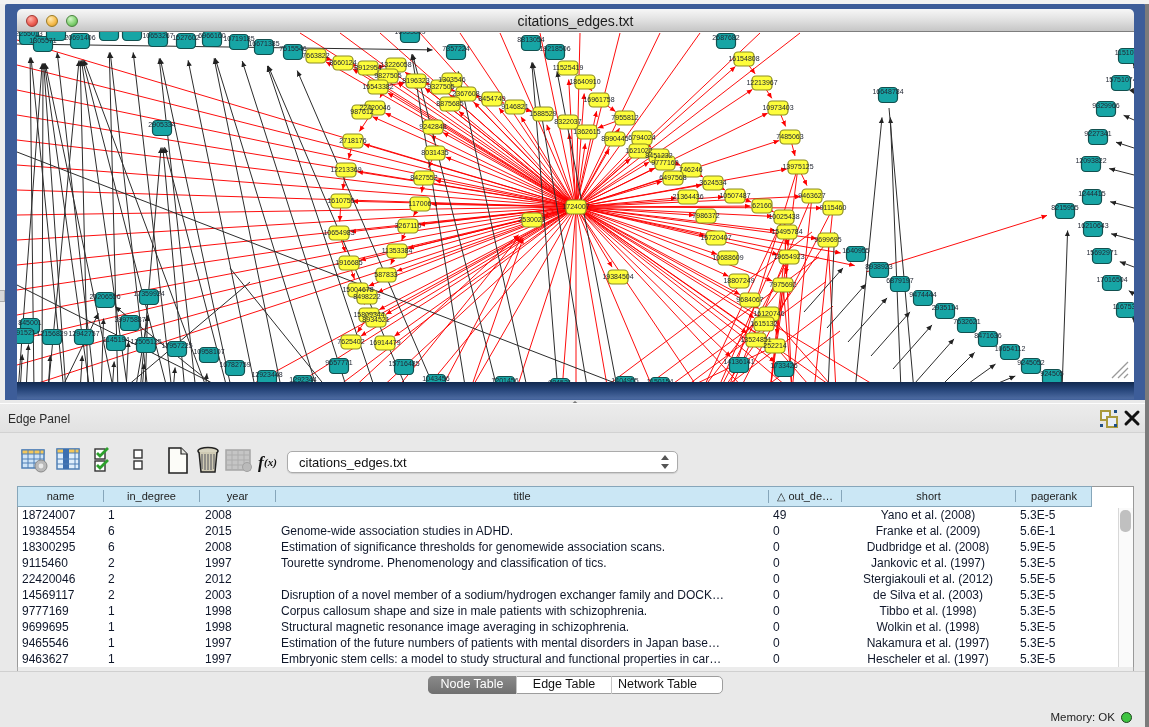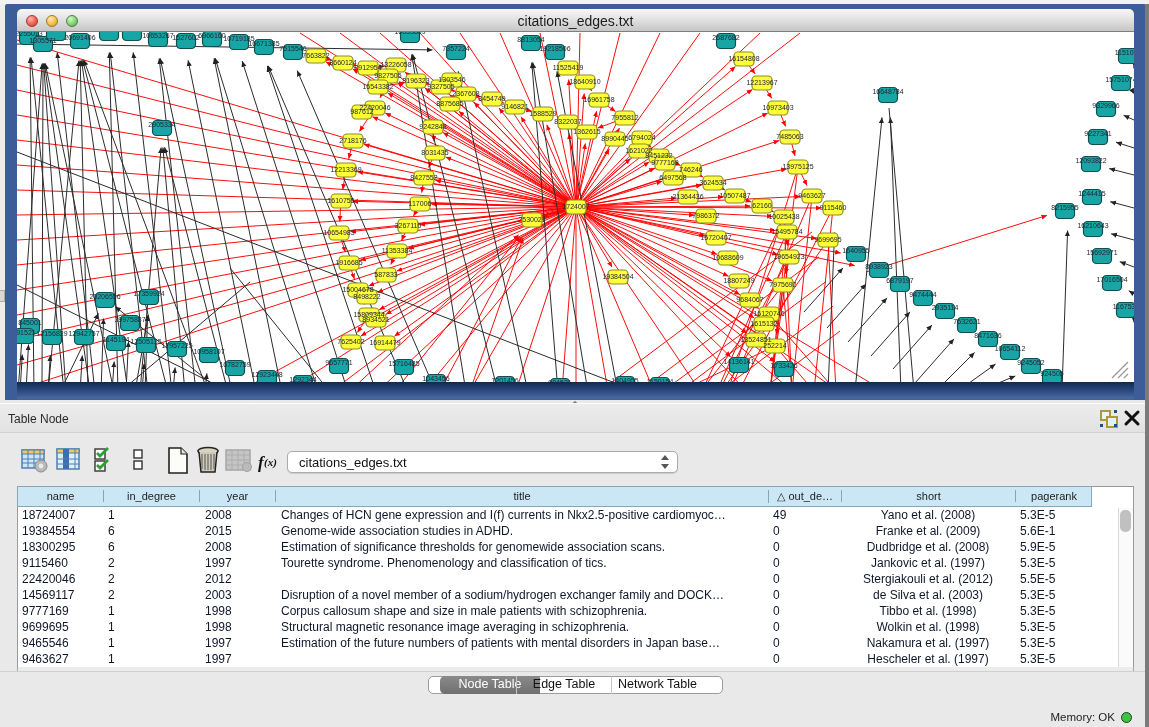--- a/index.html
+++ b/index.html
@@ -611,21 +611,21 @@
       </g>
     </svg>
   </div>
 <div class="abs" id="bluebot"></div>
 <div class="abs" id="rightstrip"></div>
 <div class="abs" id="tp"></div>
 <svg class="abs" style="left:566px;top:401px" width="18" height="8" viewBox="0 0 18 8">
     <path d="M2,7 L9,1 L16,7" fill="none" stroke="#7a7a7a" stroke-width="1.6"></path>
   </svg>
 <div class="abs" id="tphead"></div>
-<div class="abs" id="tptitle">Table Node</div>
+<div class="abs" id="tptitle">Edge Panel</div>
 <svg class="abs" style="left:1098px;top:408px" width="24" height="22" viewBox="0 0 24 22">
  <rect x="3" y="3" width="9" height="9" fill="#eef3fa" stroke="#a99a3c" stroke-width="2"></rect>
  <rect x="9" y="9" width="10" height="10" fill="#e8eef8" stroke="#a99a3c" stroke-width="2"></rect>
  <rect x="16" y="2" width="3" height="3" fill="#1d4e85"></rect>
     <rect x="2" y="16" width="3" height="3" fill="#1d4e85"></rect>
     <rect x="16" y="16" width="3" height="3" fill="#1d4e85"></rect>
 </svg>
 <svg class="abs" style="left:1123px;top:409px" width="18" height="18" viewBox="0 0 18 18">
     <path d="M3,3 L15,15 M15,3 L3,15" stroke="#111" stroke-width="3" stroke-linecap="round"></path>
   </svg>
@@ -684,21 +684,20 @@
 <div class="hc" style="left:275px;width:493px;border-left:1px solid #86a6ba;position:absolute">title</div>
 <div class="hc" style="left:768px;width:73px;border-left:1px solid #86a6ba;position:absolute">△ out_de…</div>
 <div class="hc" style="left:841px;width:174px;border-left:1px solid #86a6ba;position:absolute">short</div>
 <div class="hc" style="left:1015px;width:77px;border-left:1px solid #86a6ba;position:absolute">pagerank</div>
 <div class="abs" id="tbody">
 </div>
 <div class="trow" style="top:507px">
 <span style="left:22px">18724007</span>
     <span style="left:108px">1</span>
     <span style="left:205px">2008</span>
-    <span style="left:281px">Changes of HCN gene expression and I(f) currents in Nkx2.5-positive cardiomyoc…</span>
     <span style="left:773px">49</span>
     <span class="ctr" style="left:841px;width:174px">Yano et al. (2008)</span>
     <span style="left:1020px">5.3E-5</span>
   </div>
 <div class="trow" style="top:523px">
 <span style="left:22px">19384554</span>
     <span style="left:108px">6</span>
     <span style="left:205px">2015</span>
     <span style="left:281px">Genome-wide association studies in ADHD.</span>
     <span style="left:773px">0</span>
@@ -764,25 +763,26 @@
     <span style="left:205px">1997</span>
     <span style="left:281px">Estimation of the future numbers of patients with mental disorders in Japan base…</span>
     <span style="left:773px">0</span>
     <span class="ctr" style="left:841px;width:174px">Nakamura et al. (1997)</span>
     <span style="left:1020px">5.3E-5</span>
   </div>
 <div class="trow" style="top:651px">
 <span style="left:22px">9463627</span>
     <span style="left:108px">1</span>
     <span style="left:205px">1997</span>
+    <span style="left:281px">Embryonic stem cells: a model to study structural and functional properties in car…</span>
     <span style="left:773px">0</span>
     <span class="ctr" style="left:841px;width:174px">Hescheler et al. (1997)</span>
     <span style="left:1020px">5.3E-5</span>
   </div>
 <div class="abs" style="left:1118px;top:508px;width:15px;height:159px;background:#fafafa;border-left:1px solid #d8d8d8"></div>
 <div class="abs" style="left:1120px;top:510px;width:11px;height:22px;background:#c0c0c0;border-radius:5px"></div>
 <div class="abs" id="tbot"></div>
 <div class="abs" id="divline"></div>
 <div class="abs" id="tabs"></div>
-<div class="abs tab" style="left:440px;width:100px;background:linear-gradient(180deg,#8a8a8a,#6f6f6f);color:#fff;border-radius:5px 0 0 5px">Node Table</div>
+<div class="abs tab" style="left:428px;width:88px;background:linear-gradient(180deg,#8a8a8a,#6f6f6f);color:#fff;border-radius:5px 0 0 5px">Node Table</div>
 <div class="abs tab" style="left:516px;width:95px;border-left:1px solid #c4c4c4">Edge Table</div>
 <div class="abs tab" style="left:611px;width:92px;border-left:1px solid #c4c4c4">Network Table</div>
 <div class="abs" id="memtxt">Memory: OK</div>
 <div class="abs" id="memdot"></div>
 </body></html>

